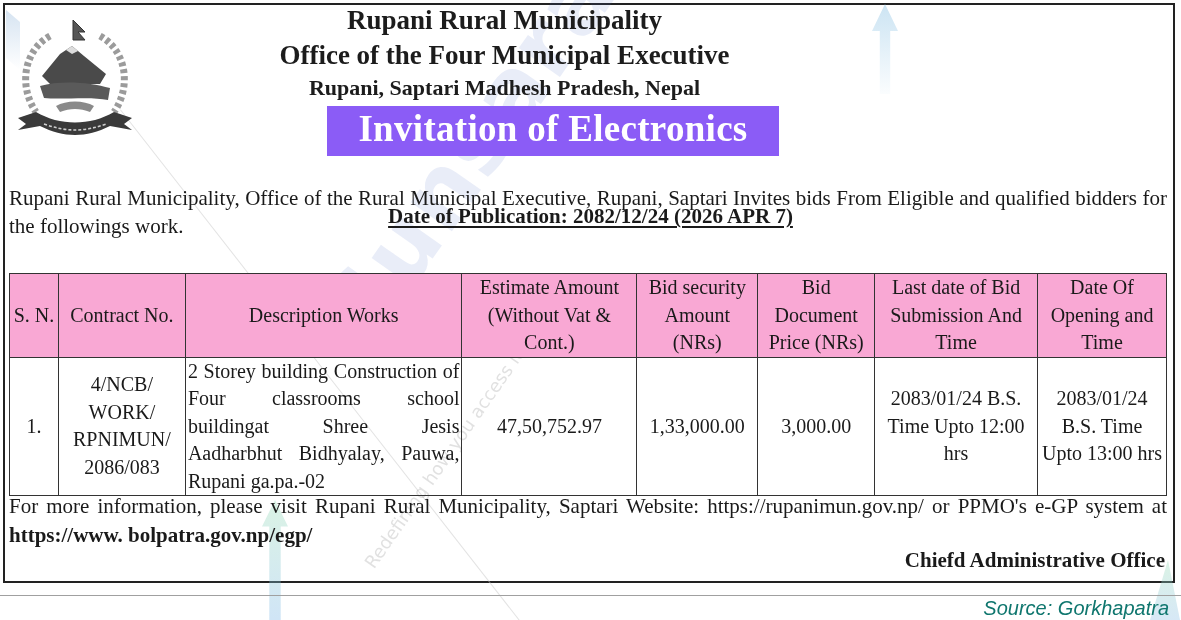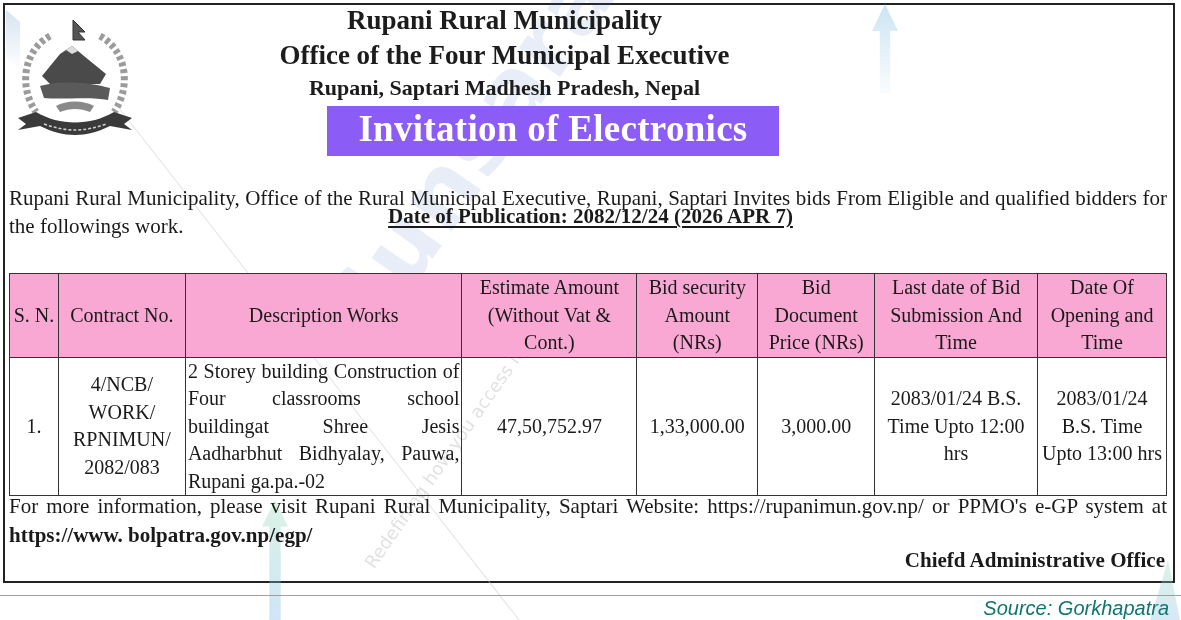--- a/index.html
+++ b/index.html
@@ -261,21 +261,21 @@
       <th class="c4">Estimate Amount (Without Vat &amp; Cont.)</th>
       <th class="c5">Bid security Amount (NRs)</th>
       <th class="c6">Bid Document Price (NRs)</th>
       <th class="c7">Last date of Bid Submission And Time</th>
       <th class="c8">Date Of Opening and Time</th>
     </tr>
   </thead>
   <tbody>
     <tr>
       <td>1.</td>
-      <td>4/NCB/ WORK/ RPNIMUN/ 2082/083</td>
+      <td>4/NCB/ WORK/ RPNIMUN/ 2086/083</td>
       <td class="desc">2 Storey building Construction of Four classrooms school buildingat Shree Jesis Aadharbhut Bidhyalay, Pauwa, Rupani ga.pa.-02</td>
       <td>47,50,752.97</td>
       <td>1,33,000.00</td>
       <td>3,000.00</td>
       <td>2083/01/24 B.S. Time Upto 12:00 hrs</td>
       <td>2083/01/24 B.S. Time Upto 13:00 hrs</td>
     </tr>
   </tbody>
 </table>
 

